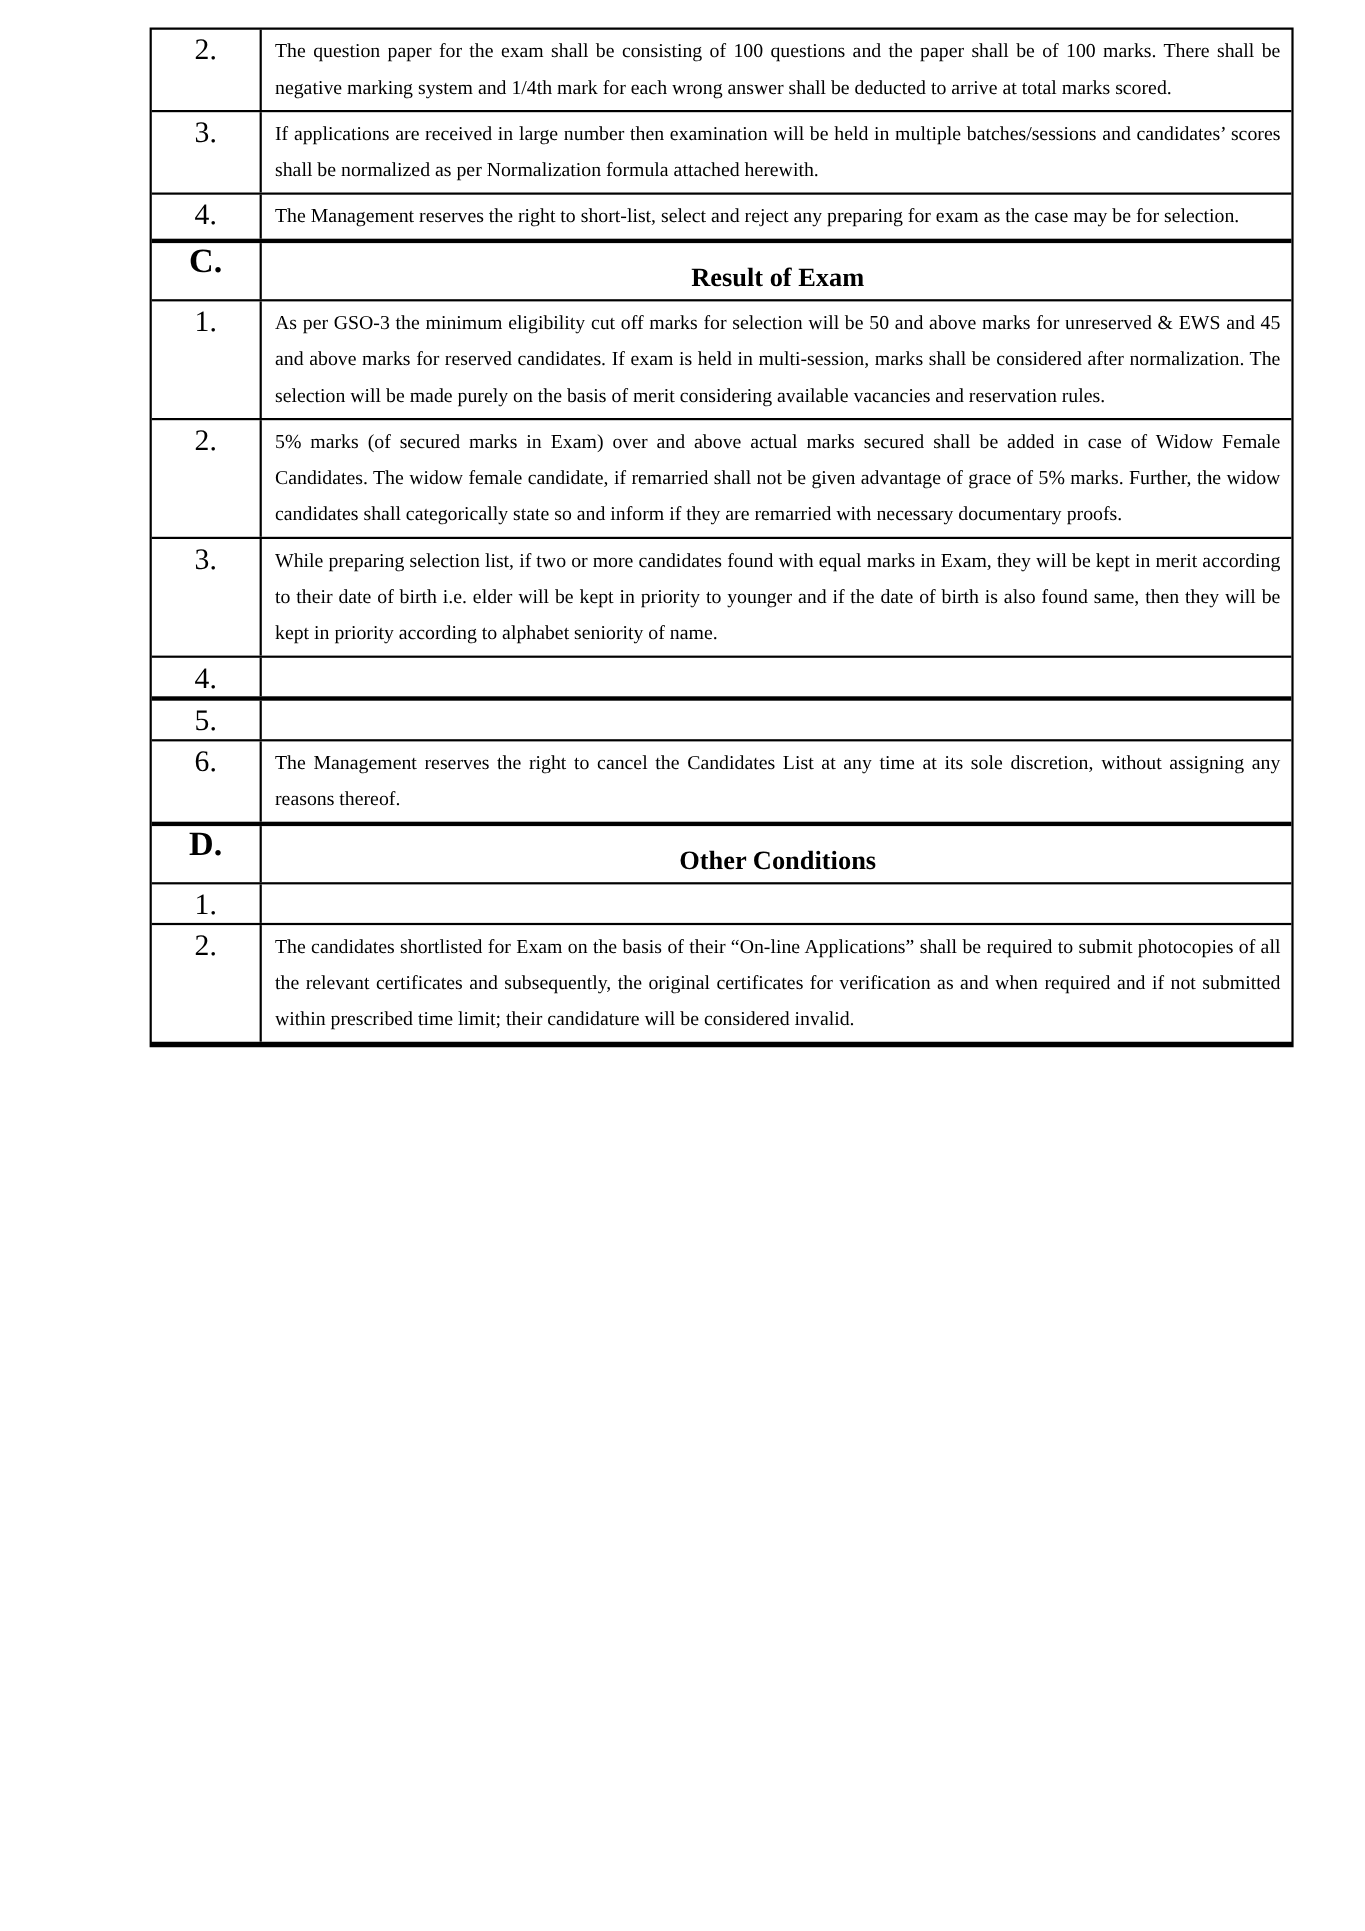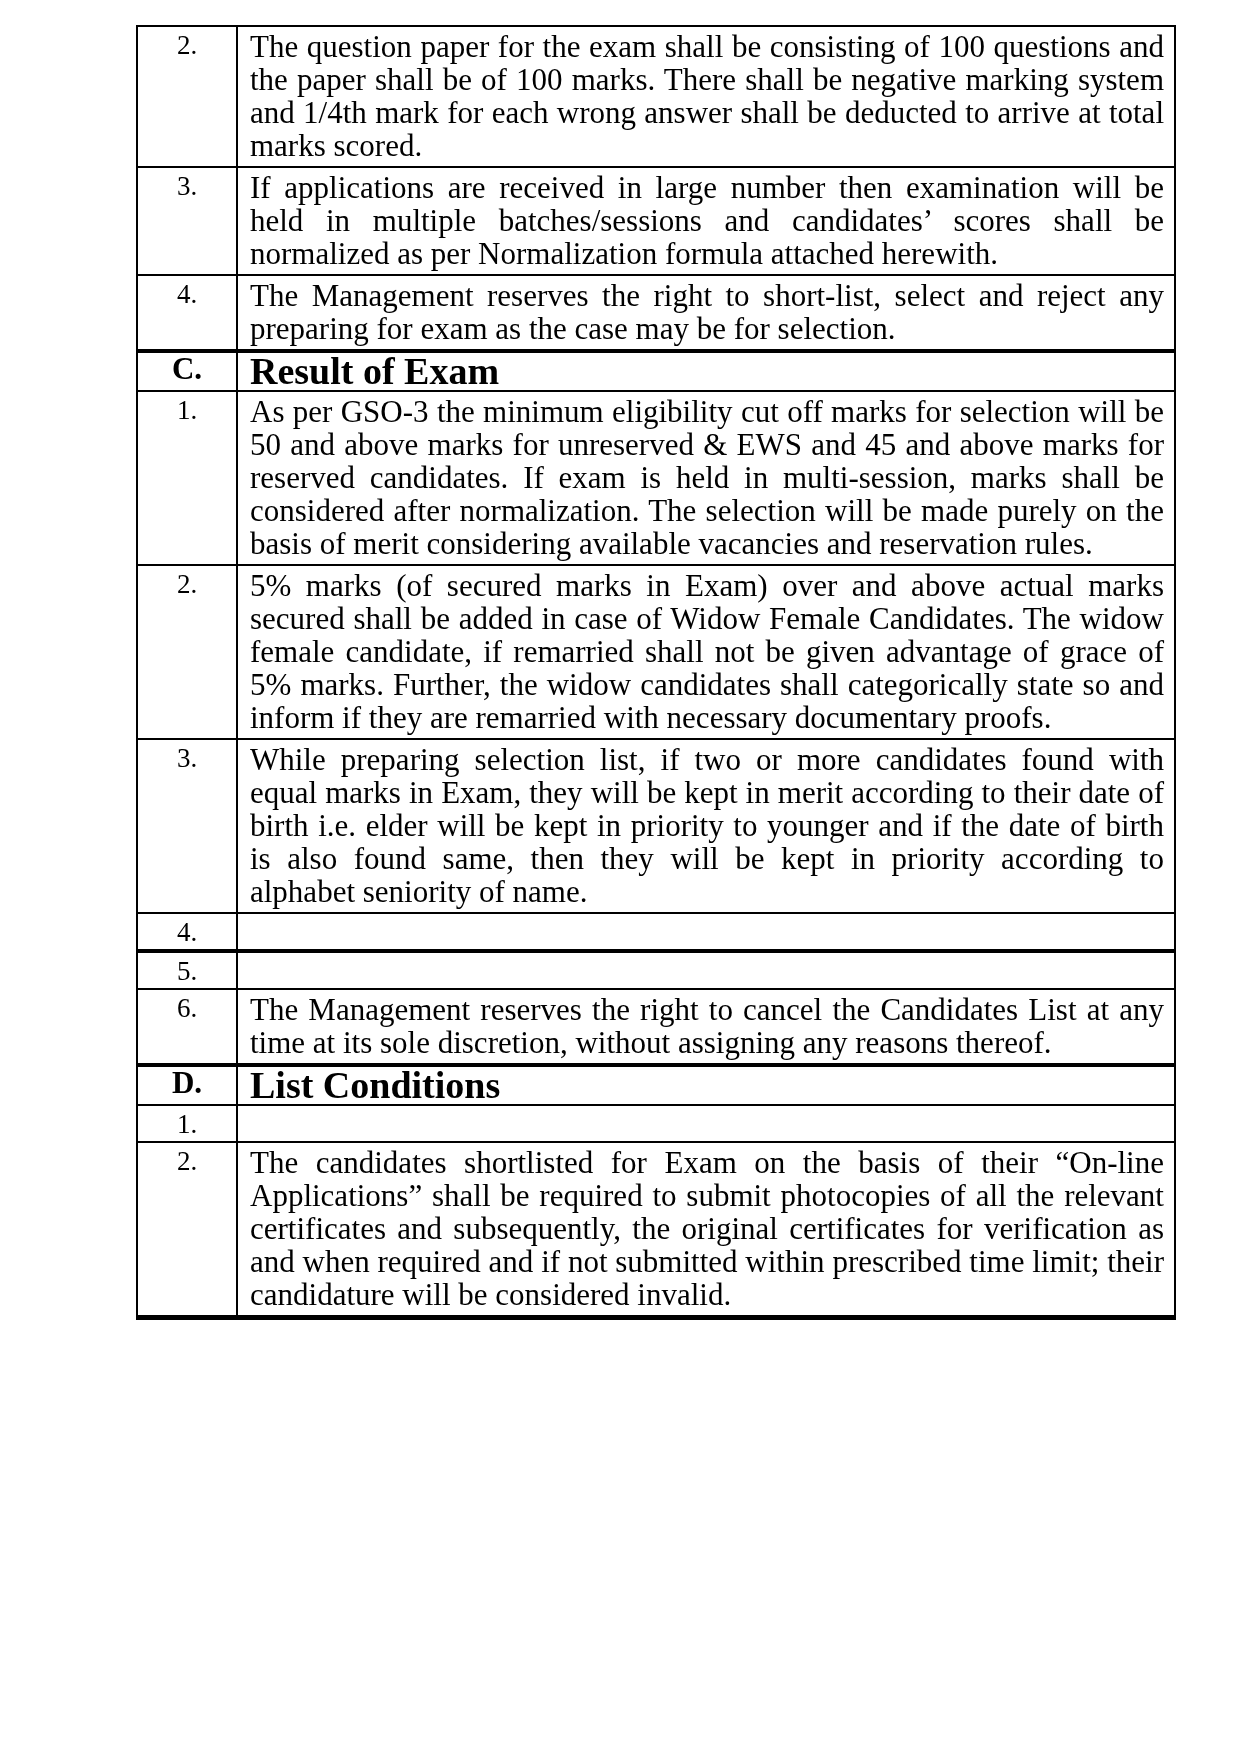--- a/index.html
+++ b/index.html
@@ -39,40 +39,40 @@
   }
   .num-cell {
     border-right: 2px solid #000;
     text-align: center;
     font-size: 27px;
     line-height: 33px;
     padding-top: 2px;
     box-sizing: border-box;
   }
   .text-cell {
-    font-size: 31px;
+    font-size: 18px;
     line-height: 33px;
     padding: 3px 10px 4px 12px;
     text-align: justify;
     white-space: pre-line;
     box-sizing: border-box;
   }
   .row.header .num-cell {
     font-weight: bold;
     font-size: 31px;
     line-height: 32px;
     padding-top: 0;
   }
   .row.header .text-cell {
     font-weight: bold;
-    font-size: 38px;
+    font-size: 24px;
     line-height: 34px;
-    padding-top: 1px;
+    padding-top: 15px;
     padding-bottom: 2px;
-    text-align: left;
+    text-align: center;
   }
 </style>
 </head>
 <body>
 
 <div id="doc-table">
   <div class="row">
     <div class="num-cell">2.</div>
     <div class="text-cell">The question paper for the exam shall be consisting of 100 questions and the paper shall be of 100 marks. There shall be negative marking system and 1/4th mark for each wrong answer shall be deducted to arrive at total marks scored.</div>
   </div>
@@ -115,21 +115,21 @@
     <div class="num-cell">5.</div>
   </div>
 
   <div class="row">
     <div class="num-cell">6.</div>
     <div class="text-cell">The Management reserves the right to cancel the Candidates List at any time at its sole discretion, without assigning any reasons thereof.</div>
   </div>
 
   <div class="row header thick-top">
     <div class="num-cell">D.</div>
-    <div class="text-cell">List Conditions</div>
+    <div class="text-cell">Other Conditions</div>
   </div>
 
   <div class="row">
     <div class="num-cell">1.</div>
   </div>
 
   <div class="row">
     <div class="num-cell">2.</div>
     <div class="text-cell">The candidates shortlisted for Exam on the basis of their “On-line Applications” shall be required to submit photocopies of all the relevant certificates and subsequently, the original certificates for verification as and when required and if not submitted within prescribed time limit; their candidature will be considered invalid.</div>
   </div>

